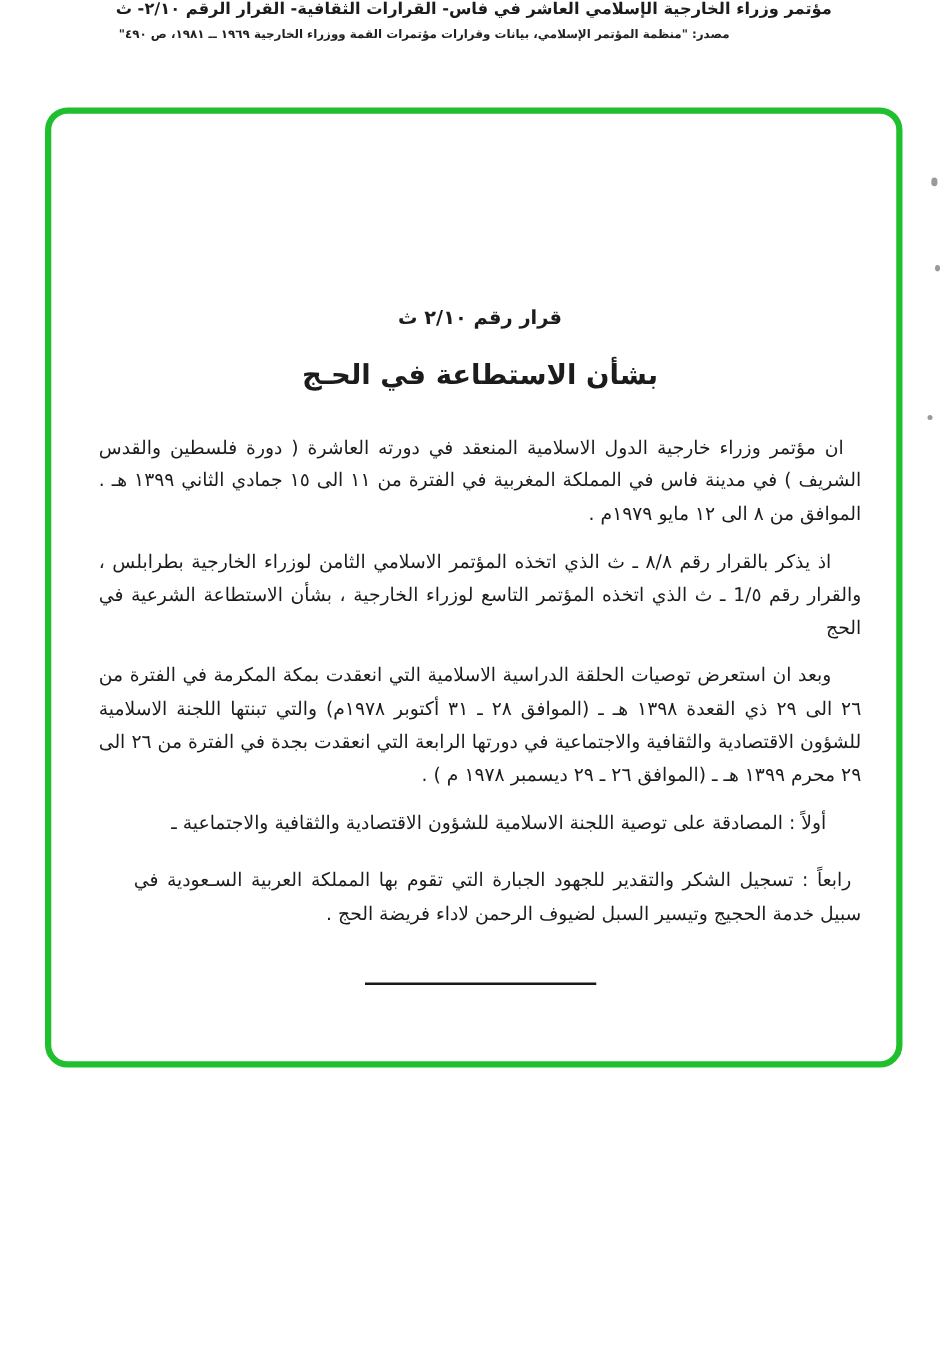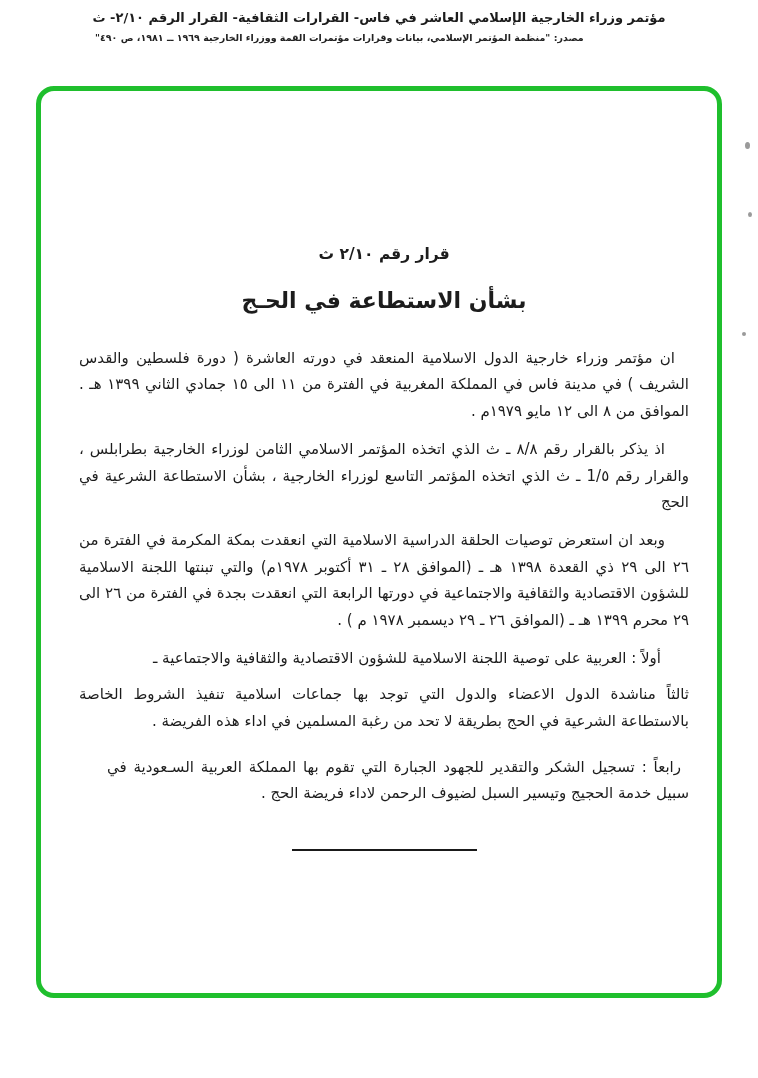--- a/index.html
+++ b/index.html
@@ -11,21 +11,20 @@
     height: 1078px;
     background: #ffffff;
     position: relative;
     overflow: hidden;
     font-family: "DejaVu Sans", sans-serif;
     color: #1c1c1c;
     direction: rtl;
   }
   
   .page-header {
-    padding-top: 10px;
   }
   .page-header .hdr-title {
     text-align: center;
     font-size: 13px;
     font-weight: bold;
     letter-spacing: 0.2px;
     padding: 0 20px;
   }
   .page-header .hdr-source {
     direction: rtl;
@@ -35,21 +34,21 @@
     font-size: 9.5px;
     font-weight: bold;
     color: #222;
   }
   
   .doc-frame {
     position: absolute;
     left: 36px;
     top: 86px;
     width: 686px;
-    height: 912px;
+    height: 768px;
     box-sizing: border-box;
     border: 5px solid #1fbf2d;
     border-radius: 18px;
     background: #ffffff;
   }
   .doc-content {
     box-sizing: border-box;
     padding: 150px 28px 0 38px;
     font-size: 15px;
     line-height: 1.76;
@@ -111,28 +110,24 @@
 
     <div class="doc-title">قرار رقم ٢/١٠ ث</div>
     <div class="doc-subtitle">بشأن الاستطاعة في الحـج</div>
 
     <p class="para indent-sm">ان مؤتمر وزراء خارجية الدول الاسلامية المنعقد في دورته العاشرة ( دورة فلسطين والقدس الشريف ) في مدينة فاس في المملكة المغربية في الفترة من ١١ الى ١٥ جمادي الثاني ١٣٩٩ هـ . الموافق من ٨ الى ١٢ مايو ١٩٧٩م .</p>
     <p class="para indent-md">اذ يذكر بالقرار رقم ٨/٨ ـ ث الذي اتخذه المؤتمر الاسلامي الثامن لوزراء الخارجية بطرابلس ، والقرار رقم 1/٥ ـ ث الذي اتخذه المؤتمر التاسع لوزراء الخارجية ، بشأن الاستطاعة الشرعية في الحج</p>
     <p class="para indent-md">وبعد ان استعرض توصيات الحلقة الدراسية الاسلامية التي انعقدت بمكة المكرمة في الفترة من ٢٦ الى ٢٩ ذي القعدة ١٣٩٨ هـ ـ (الموافق ٢٨ ـ ٣١ أكتوبر ١٩٧٨م) والتي تبنتها اللجنة الاسلامية للشؤون الاقتصادية والثقافية والاجتماعية في دورتها الرابعة التي انعقدت بجدة في الفترة من ٢٦ الى ٢٩ محرم ١٣٩٩ هـ ـ (الموافق ٢٦ ـ ٢٩ ديسمبر ١٩٧٨ م ) .</p>
 
     <p class="item item-1">
       <span class="item-label">أولاً : </span>
-      <span>العربية على توصية اللجنة الاسلامية للشؤون الاقتصادية والثقافية والاجتماعية ـ</span>
+      <span>المصادقة على توصية اللجنة الاسلامية للشؤون الاقتصادية والثقافية والاجتماعية ـ</span>
     </p>
 
 
-    <p class="item item-3">
-      <span class="item-label">ثالثاً </span>
-      <span>مناشدة الدول الاعضاء والدول التي توجد بها جماعات اسلامية تنفيذ الشروط الخاصة بالاستطاعة الشرعية في الحج بطريقة لا تحد من رغبة المسلمين في اداء هذه الفريضة .</span>
-    </p>
 
     <p class="item item-4">
       <span class="item-label">رابعاً : </span>
       <span>تسجيل الشكر والتقدير للجهود الجبارة التي تقوم بها المملكة العربية السـعودية في سبيل خدمة الحجيج وتيسير السبل لضيوف الرحمن لاداء فريضة الحج .</span>
     </p>
 
     <hr class="end-rule">
 
   </div>
 </div>

